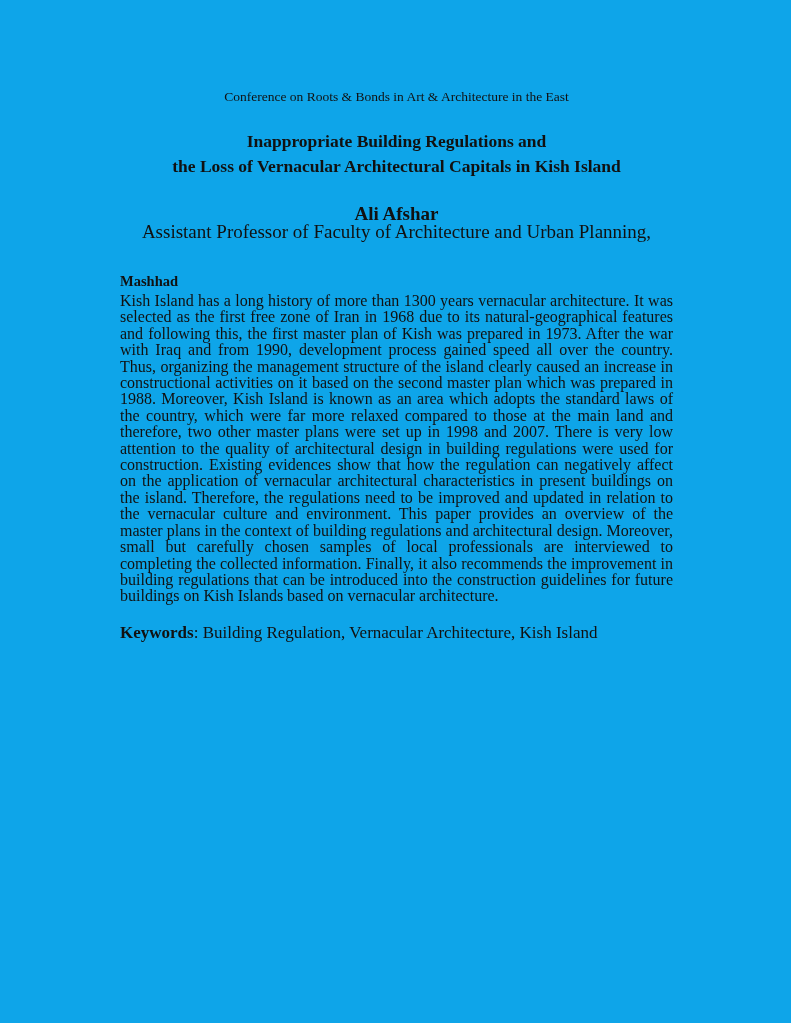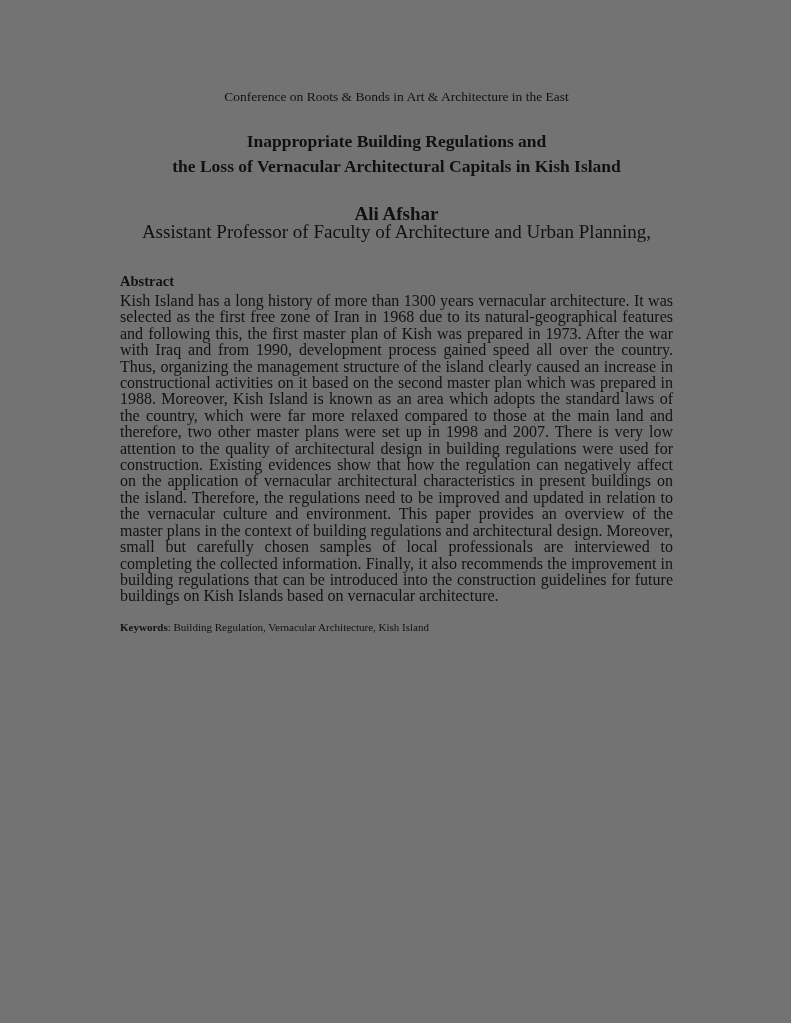--- a/index.html
+++ b/index.html
@@ -4,21 +4,21 @@
 <style>
   html, body {
     margin: 0;
     padding: 0;
     background: #ffffff;
   }
   .page {
     position: relative;
     width: 791px;
     height: 1023px;
-    background: #737373;
+    background: #0ea5e9;
     font-family: "Liberation Serif", "DejaVu Serif", serif;
     color: #111111;
     overflow: hidden;
   }
   .content {
     position: absolute;
     left: 120px;
     top: 0;
     width: 553px;
   }
@@ -53,22 +53,22 @@
     font-weight: bold;
     line-height: 17px;
   }
   .abstract-body {
     margin-top: 3px;
     font-size: 16px;
     line-height: 16.4px;
     text-align: justify;
   }
   .keywords-line {
-    margin-top: 14px;
-    font-size: 11px;
+    margin-top: 20px;
+    font-size: 17px;
     line-height: 16.4px;
   }
   .keywords-label {
     font-weight: bold;
   }
 </style>
 </head>
 <body>
 
 <div class="page">
@@ -79,21 +79,21 @@
     <div class="paper-title">
       <div>Inappropriate Building Regulations and</div>
       <div>the Loss of Vernacular Architectural Capitals in Kish Island</div>
     </div>
 
     <div class="author-block">
       <div class="author-name">Ali Afshar</div>
       <div>Assistant Professor of Faculty of Architecture and Urban Planning,</div>
     </div>
 
-    <div class="abstract-heading">Abstract</div>
+    <div class="abstract-heading">Mashhad</div>
 
     <div class="abstract-body">Kish Island has a long history of more than 1300 years vernacular architecture. It was selected as the first free zone of Iran in 1968 due to its natural-geographical features and following this, the first master plan of Kish was prepared in 1973. After the war with Iraq and from 1990, development process gained speed all over the country. Thus, organizing the management structure of the island clearly caused an increase in constructional activities on it based on the second master plan which was prepared in 1988. Moreover, Kish Island is known as an area which adopts the standard laws of the country, which were far more relaxed compared to those at the main land and therefore, two other master plans were set up in 1998 and 2007. There is very low attention to the quality of architectural design in building regulations were used for construction. Existing evidences show that how the regulation can negatively affect on the application of vernacular architectural characteristics in present buildings on the island. Therefore, the regulations need to be improved and updated in relation to the vernacular culture and environment. This paper provides an overview of the master plans in the context of building regulations and architectural design. Moreover, small but carefully chosen samples of local professionals are interviewed to completing the collected information. Finally, it also recommends the improvement in building regulations that can be introduced into the construction guidelines for future buildings on Kish Islands based on vernacular architecture.</div>
 
     <div class="keywords-line">
       <span class="keywords-label">Keywords</span><span>: Building Regulation, Vernacular Architecture, Kish Island</span>
     </div>
 
   </div>
 </div>
 

